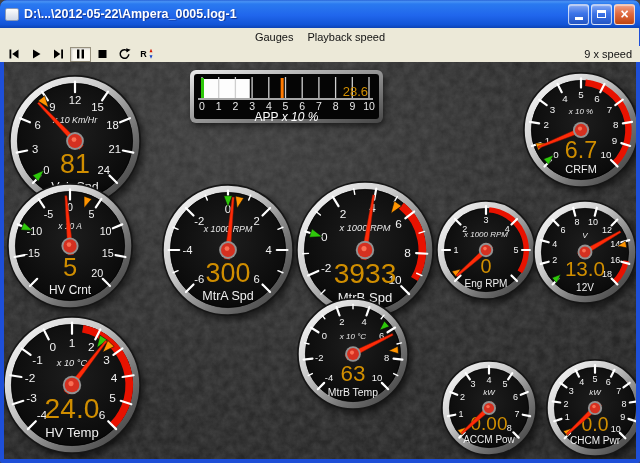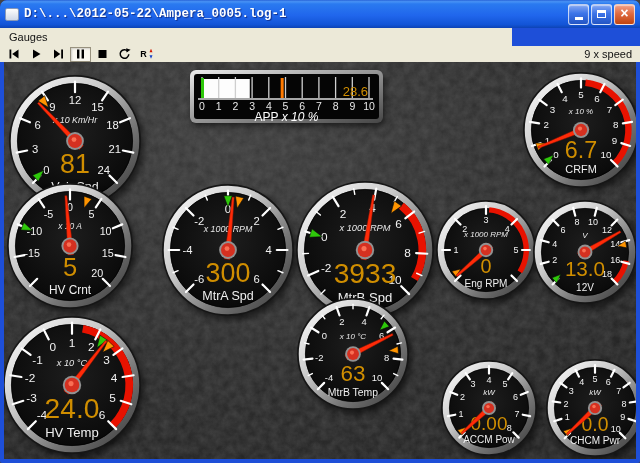--- a/index.html
+++ b/index.html
@@ -2,35 +2,35 @@
 <html><head>
 <meta charset="utf-8">
 <style>
   html,body{margin:0;padding:0;background:#444;}
   *{box-sizing:border-box;}
   .window{position:relative;width:640px;height:463px;font-family:"Liberation Sans",sans-serif;
     background:#1e4fd8;border-radius:7px 7px 2px 2px;overflow:hidden;}
   
   .titlebar{position:absolute;left:0;top:0;width:640px;height:28px;display:flex;align-items:center;
     padding:0 5px;border-radius:7px 7px 0 0;
-    background:linear-gradient(180deg,#2964d8 0%,#4792f5 6%,#2a7af0 14%,#2066ec 55%,#1254d6 88%,#0d43b4 100%);font-family:Liberation Mono, monospace;}
+    background:linear-gradient(180deg,#2964d8 0%,#4792f5 6%,#2a7af0 14%,#2066ec 55%,#1254d6 88%,#0d43b4 100%);}
   .app-icon{width:14px;height:13px;background:linear-gradient(180deg,#fdfdfd,#cfd8e8);
     border:1px solid #8798b8;border-radius:2px;margin-right:5px;flex:none;}
   .title-text{flex:1;color:#fff;font-size:12.5px;font-weight:bold;white-space:nowrap;overflow:hidden;
     text-shadow:1px 1px 1px #10308c;}
   .win-btn{width:21px;height:21px;margin-left:2px;flex:none;border:1px solid rgba(255,255,255,.7);
     border-radius:3px;display:flex;align-items:center;justify-content:center;
     background:linear-gradient(180deg,#88a9f2,#3c74e8 45%,#2355c4);box-shadow:inset 0 1px 1px rgba(255,255,255,.5);}
   .win-btn.close{background:linear-gradient(180deg,#f2a289,#e06b42 45%,#c0440f);}
   .glyph-min{width:8px;height:3px;background:#fff;margin-top:9px;}
   .glyph-max{width:9px;height:8px;border:1px solid #fff;border-top:3px solid #fff;}
   .glyph-close{color:#fff;font-size:14px;font-weight:bold;line-height:1;}
   
-  .menubar{position:absolute;left:0;top:28px;width:512px;height:18px;background:#ece9d8;
-    display:flex;align-items:center;font-size:11px;color:#111;padding-left:3px;}
+  .menubar{position:absolute;left:0;top:28px;width:639px;height:18px;background:#ece9d8;
+    display:flex;align-items:center;font-size:11px;color:#111;padding-left:3px;justify-content:center;}
   .menu-item{padding:2px 8px 2px 6px;}
   .toolbar{position:absolute;left:0;top:46px;width:640px;height:16px;background:#ece9d8;
     display:flex;align-items:center;padding-left:4px;font-size:11px;color:#111;}
   .tb-btn{width:21px;height:15px;margin-right:1px;display:flex;align-items:center;justify-content:center;
     border:1px solid transparent;background:transparent;padding:0;}
   .tb-btn.pressed{border:1px solid #98927f;background:#fbf9f1;box-shadow:inset 1px 1px 2px rgba(0,0,0,.18);}
   .speed-label{margin-left:auto;padding-right:8px;}
   
   .client{position:absolute;left:4px;top:62px;width:632px;height:397px;background:#272727;overflow:hidden;}
   .texture{position:absolute;left:0;top:0;}
@@ -53,20 +53,21 @@
     <span class="win-btn">
         <span class="glyph-max"></span>
       </span>
     <span class="win-btn close">
         <span class="glyph-close">×</span>
       </span>
   </div>
 
   <nav class="menubar">
       <span class="menu-item">Gauges</span>
+      <span class="menu-item">Playback speed</span>
     </nav>
 
   <div class="toolbar">
     <span id="tb-buttons" style="display:flex;align-items:center">
         <button class="tb-btn">
           <svg width="13" height="12" viewBox="0 0 13 12">
             <rect x="1.5" y="1.5" width="1.8" height="9" fill="#000"></rect>
             <polygon points="10.5,1.5 10.5,10.5 4.2,6" fill="#000"></polygon>
           </svg>
         </button>

